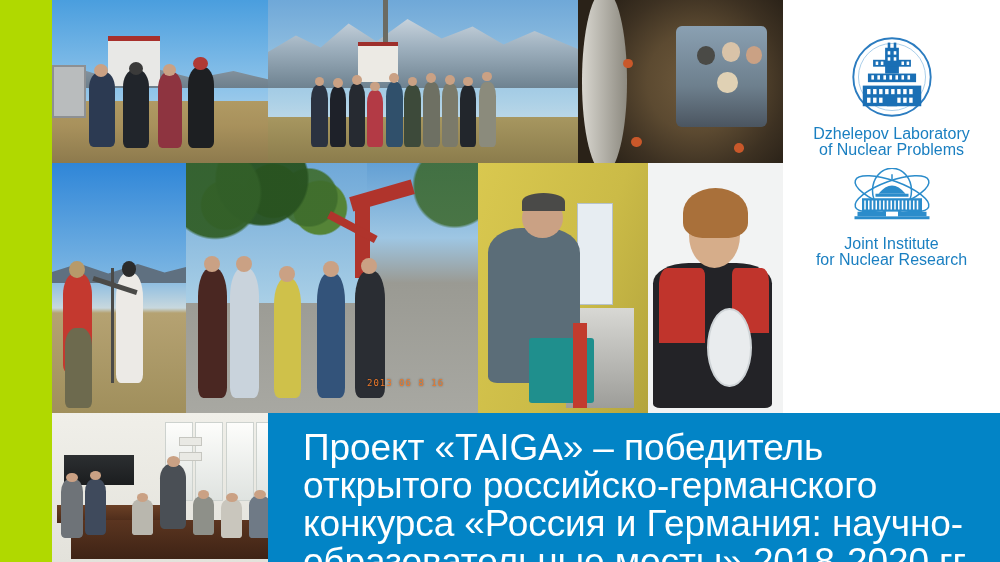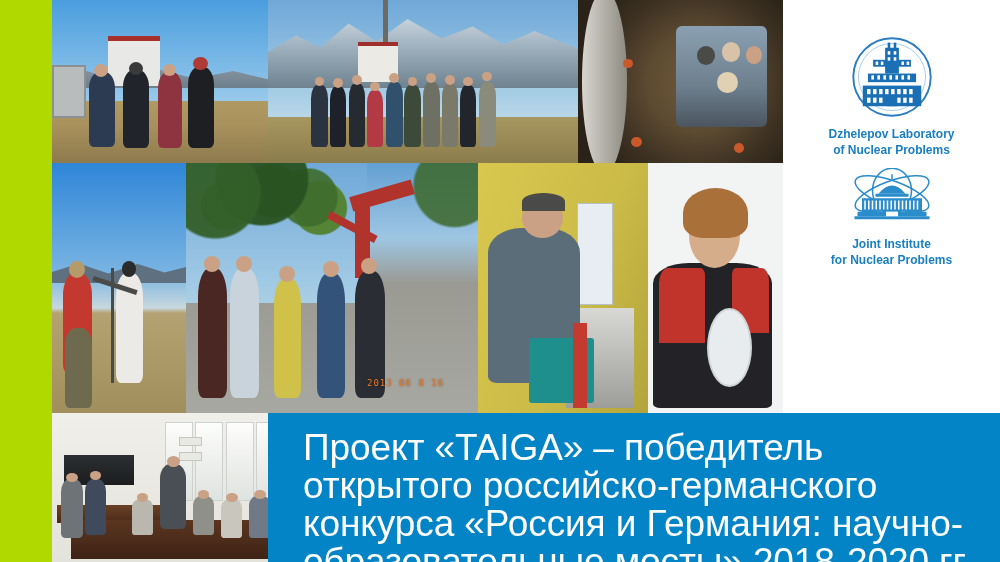--- a/index.html
+++ b/index.html
@@ -170,23 +170,23 @@
     height: 413px;
     background: #ffffff;
   }
   .logo-block { position: absolute; left: 0; width: 217px; text-align: center; }
   .logo-dlnp { top: 34px; }
   .logo-jinr { top: 168px; }
   .logo-mark { display:block; margin: 0 auto; }
   .logo-caption {
     color: #1a7fc1;
     font-family: "Liberation Sans", sans-serif;
-    font-size: 12px;
+    font-size: 16px;
     line-height: 16px;
-    font-weight: 700;
+    font-weight: 400;
     margin-top: 6px;
     white-space: pre-line;
   }
 </style>
 </head>
 <body>
 
 <div class="slide">
 
   <div class="accent-bar"></div>
@@ -429,18 +429,18 @@
             <rect x="68" y="43" width="2" height="12"></rect>
           <rect x="73" y="43" width="2" height="12"></rect>
             <rect x="78" y="43" width="2" height="12"></rect>
           <rect x="83" y="43" width="2" height="12"></rect>
             <rect x="88" y="43" width="2" height="12"></rect>
           <rect x="93" y="43" width="2" height="12"></rect>
           <rect x="52" y="58" width="16" height="6"></rect>
         </g>
       </svg>
       <div class="logo-caption">Joint Institute
-for Nuclear Problems</div>
+for Nuclear Research</div>
     </div>
 
   </div>
 
 </div>
 
 </body></html>

